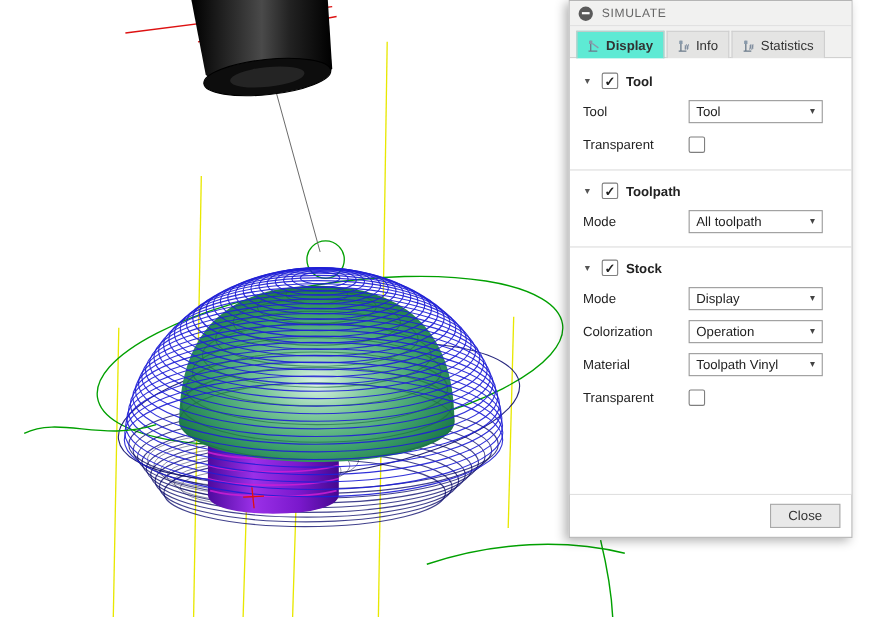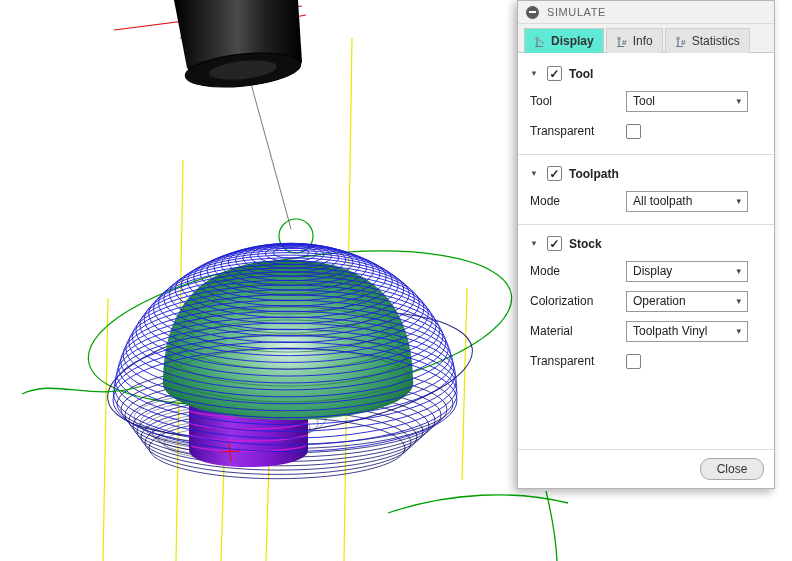--- a/index.html
+++ b/index.html
@@ -48,21 +48,21 @@
             font-size:12px;line-height:1;color:#222;flex:0 0 auto;}
   .checkbox.checked::after{content:"\2713";}
   .row{display:flex;align-items:center;height:30px;padding:0 12px;}
   .row-label{flex:0 0 96px;color:#222;}
   .select{width:122px;height:21px;border:1px solid #999;background:#fff;box-sizing:border-box;
           display:flex;align-items:center;justify-content:space-between;padding:0 6px;cursor:default;}
   .select .arrow{font-size:9px;color:#444;}
   .sep{border:none;border-top:1px solid #dcdcdc;margin:8px 0 2px;}
   .panel-footer{flex:0 0 auto;margin-top:auto;border-top:1px solid #e0e0e0;
                 display:flex;justify-content:flex-end;padding:8px 10px;}
-  .close-btn{min-width:64px;height:22px;background:#e9e9e9;border:1px solid #a9a9a9;border-radius:10px;
+  .close-btn{min-width:64px;height:22px;background:#e9e9e9;border:1px solid #a9a9a9;border-radius:0;
              font-family:"Liberation Sans", sans-serif;font-size:12px;color:#333;}
 </style>
 </head>
 <body>
 
 <div class="stage">
 
   <div class="viewport">
     <svg class="scene" width="792" height="561" viewBox="0 0 792 561">
       <defs>

